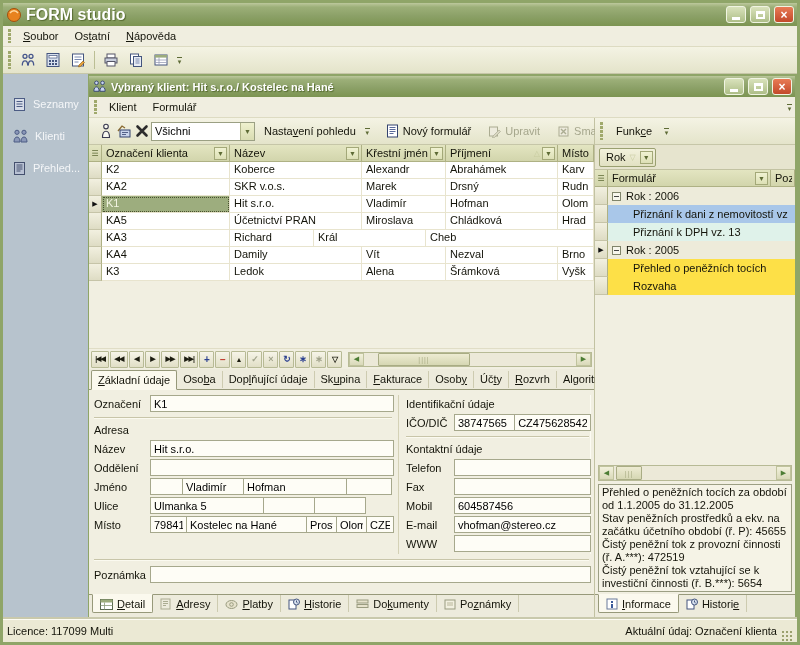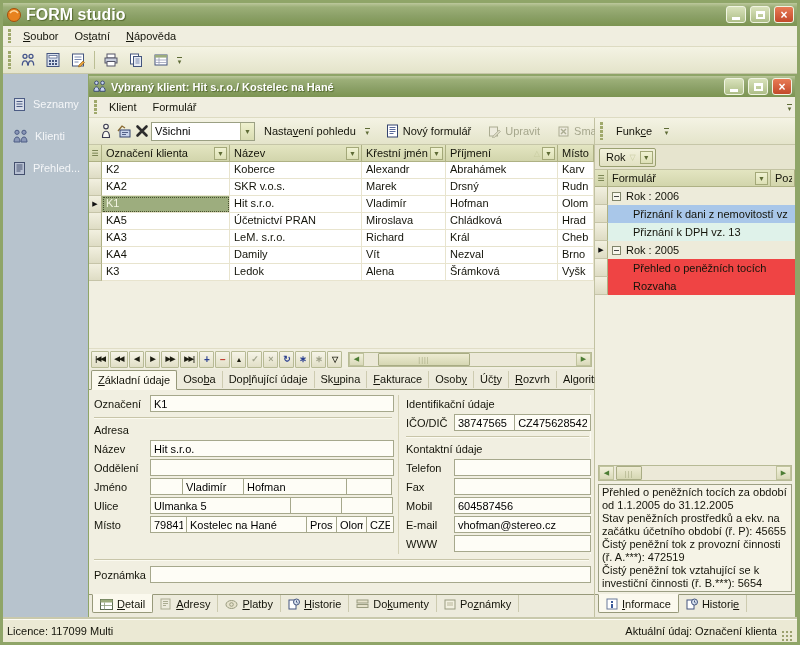--- a/index.html
+++ b/index.html
@@ -86,21 +86,21 @@
   .fi{height:17px;border:1px solid #A6A88C;background:#FEFDF6;padding:0 3px;font:11px "Liberation Sans",sans-serif;min-width:0}
   .fi+.fi{margin-left:-1px}
   .fh{margin:3px 0 4px;white-space:nowrap}
   .etch{height:2px;border-top:1px solid #C8C5A9;border-bottom:1px solid #FBFAF0;margin:5px 2px 5px 0}
   .rlabel{width:48px;flex:0 0 48px;white-space:nowrap}
   
   .rokbar{height:25px;flex:0 0 25px;background:#E6E4CE;border-bottom:1px solid #C2C2A2;display:flex;align-items:center;padding:0 4px}
   .chip{display:flex;align-items:center;gap:4px;height:19px;padding:0 2px 0 6px;border:1px solid #9AA070;background:linear-gradient(180deg,#F2F1DC,#E2E1C2);border-radius:2px}
   .plist{display:flex;flex-direction:column;min-height:0}
   .prow{display:flex;height:18px;flex:0 0 18px}
-  .pbody{flex:1;display:flex;align-items:center;min-width:0;padding-left:4px;background:#ef4444;white-space:nowrap;overflow:hidden}
+  .pbody{flex:1;display:flex;align-items:center;min-width:0;padding-left:4px;background:#fde047;white-space:nowrap;overflow:hidden}
   .prow.group .pbody{background:#EDEBDA}
   .prow .pbody.hl-blue{background:#A9C7E9}
   .prow .pbody.hl-mint{background:#DFF2EA}
   .minusbox{width:9px;height:9px;flex:0 0 9px;border:1px solid #80846A;background:#F7F6EC;margin-right:5px;position:relative}
   .minusbox::after{content:"";position:absolute;left:1px;right:1px;top:3px;height:1px;background:#444}
   .indent{padding-left:25px}
   .pfill{flex:1;background:#F1EFE1}
   .rp{height:16px;flex:0 0 16px;margin:2px 3px;display:flex;border:1px solid #B7BA95;background:#ECE9D8}
   .infobox{height:108px;flex:0 0 108px;margin:1px 3px 2px;border:1px solid #9C9F84;background:#F5F3E6;padding:1px 3px;line-height:13px;overflow:hidden}
   
@@ -380,21 +380,20 @@
                 <span class="rowsel"></span>
                 <span class="tc c0">KA5</span>
                 <span class="tc c1">Účetnictví PRAN</span>
                 <span class="tc c2">Miroslava</span>
                 <span class="tc c3">Chládková</span>
                 <span class="tc c4">Hrad</span>
               </div>
             <div class="trow">
                 <span class="rowsel"></span>
                 <span class="tc c0">KA3</span>
-                <span class="tc c1">LeM. s.r.o.</span>
                 <span class="tc c2">Richard</span>
                 <span class="tc c3">Král</span>
                 <span class="tc c4">Cheb</span>
               </div>
             <div class="trow">
                 <span class="rowsel"></span>
                 <span class="tc c0">KA4</span>
                 <span class="tc c1">Damily</span>
                 <span class="tc c2">Vít</span>
                 <span class="tc c3">Nezval</span>
@@ -466,21 +465,21 @@
                 </div>
                 <div class="frow">
                   <span class="flabel">Jméno</span>
                   <input class="fi" readonly="" style="width: 33px;" value="">
                   <input class="fi" readonly="" style="width: 62px;" value="Vladimír">
                   <input class="fi" readonly="" style="width: 104px;" value="Hofman">
                   <input class="fi" readonly="" style="width: 46px;" value="">
                 </div>
                 <div class="frow">
                   <span class="flabel">Ulice</span>
-                  <input class="fi" readonly="" style="width: 141px;" value="Ulmanka 5">
+                  <input class="fi" readonly="" style="width: 114px;" value="Ulmanka 5">
                   <input class="fi" readonly="" style="width: 52px;" value="">
                   <input class="fi" readonly="" style="width: 52px;" value="">
                 </div>
                 <div class="frow">
                   <span class="flabel">Místo</span>
                   <input class="fi" readonly="" style="width: 37px;" value="79841">
                   <input class="fi" readonly="" style="width: 121px;" value="Kostelec na Hané">
                   <input class="fi" readonly="" style="width: 31px;" value="Prost">
                   <input class="fi" readonly="" style="width: 31px;" value="Olom">
                   <input class="fi" readonly="" style="width: 28px;" value="CZE">

